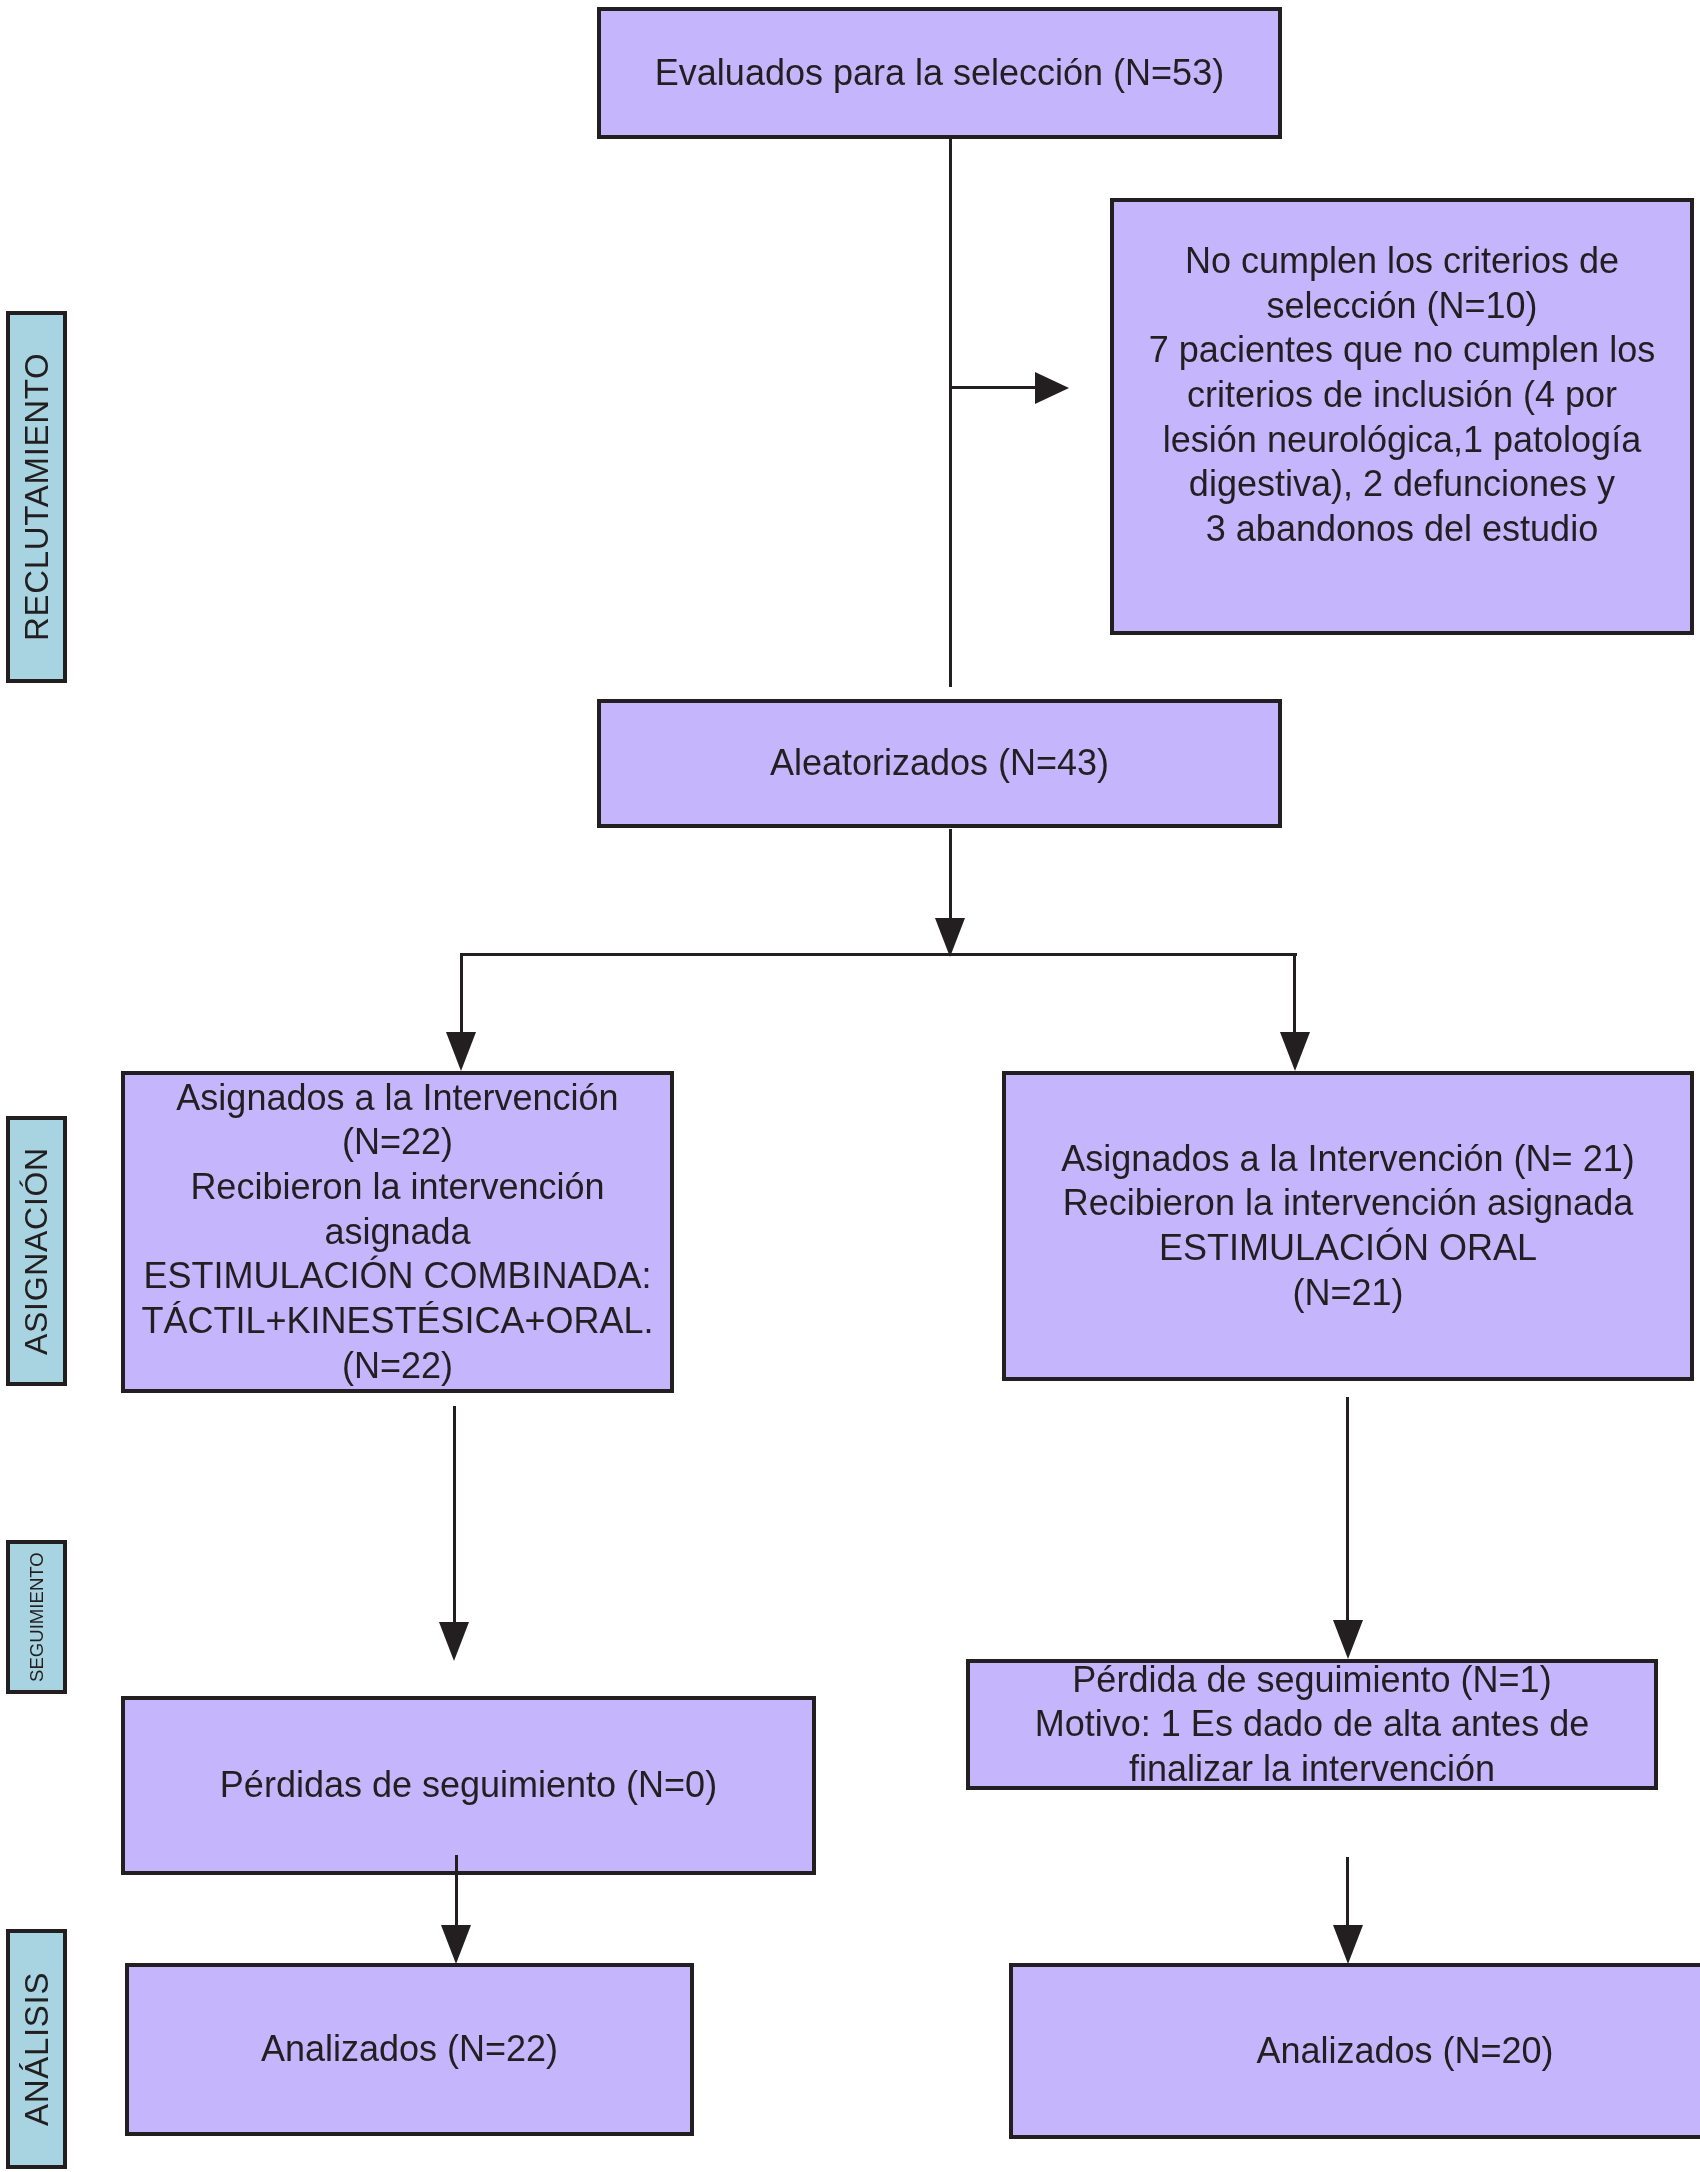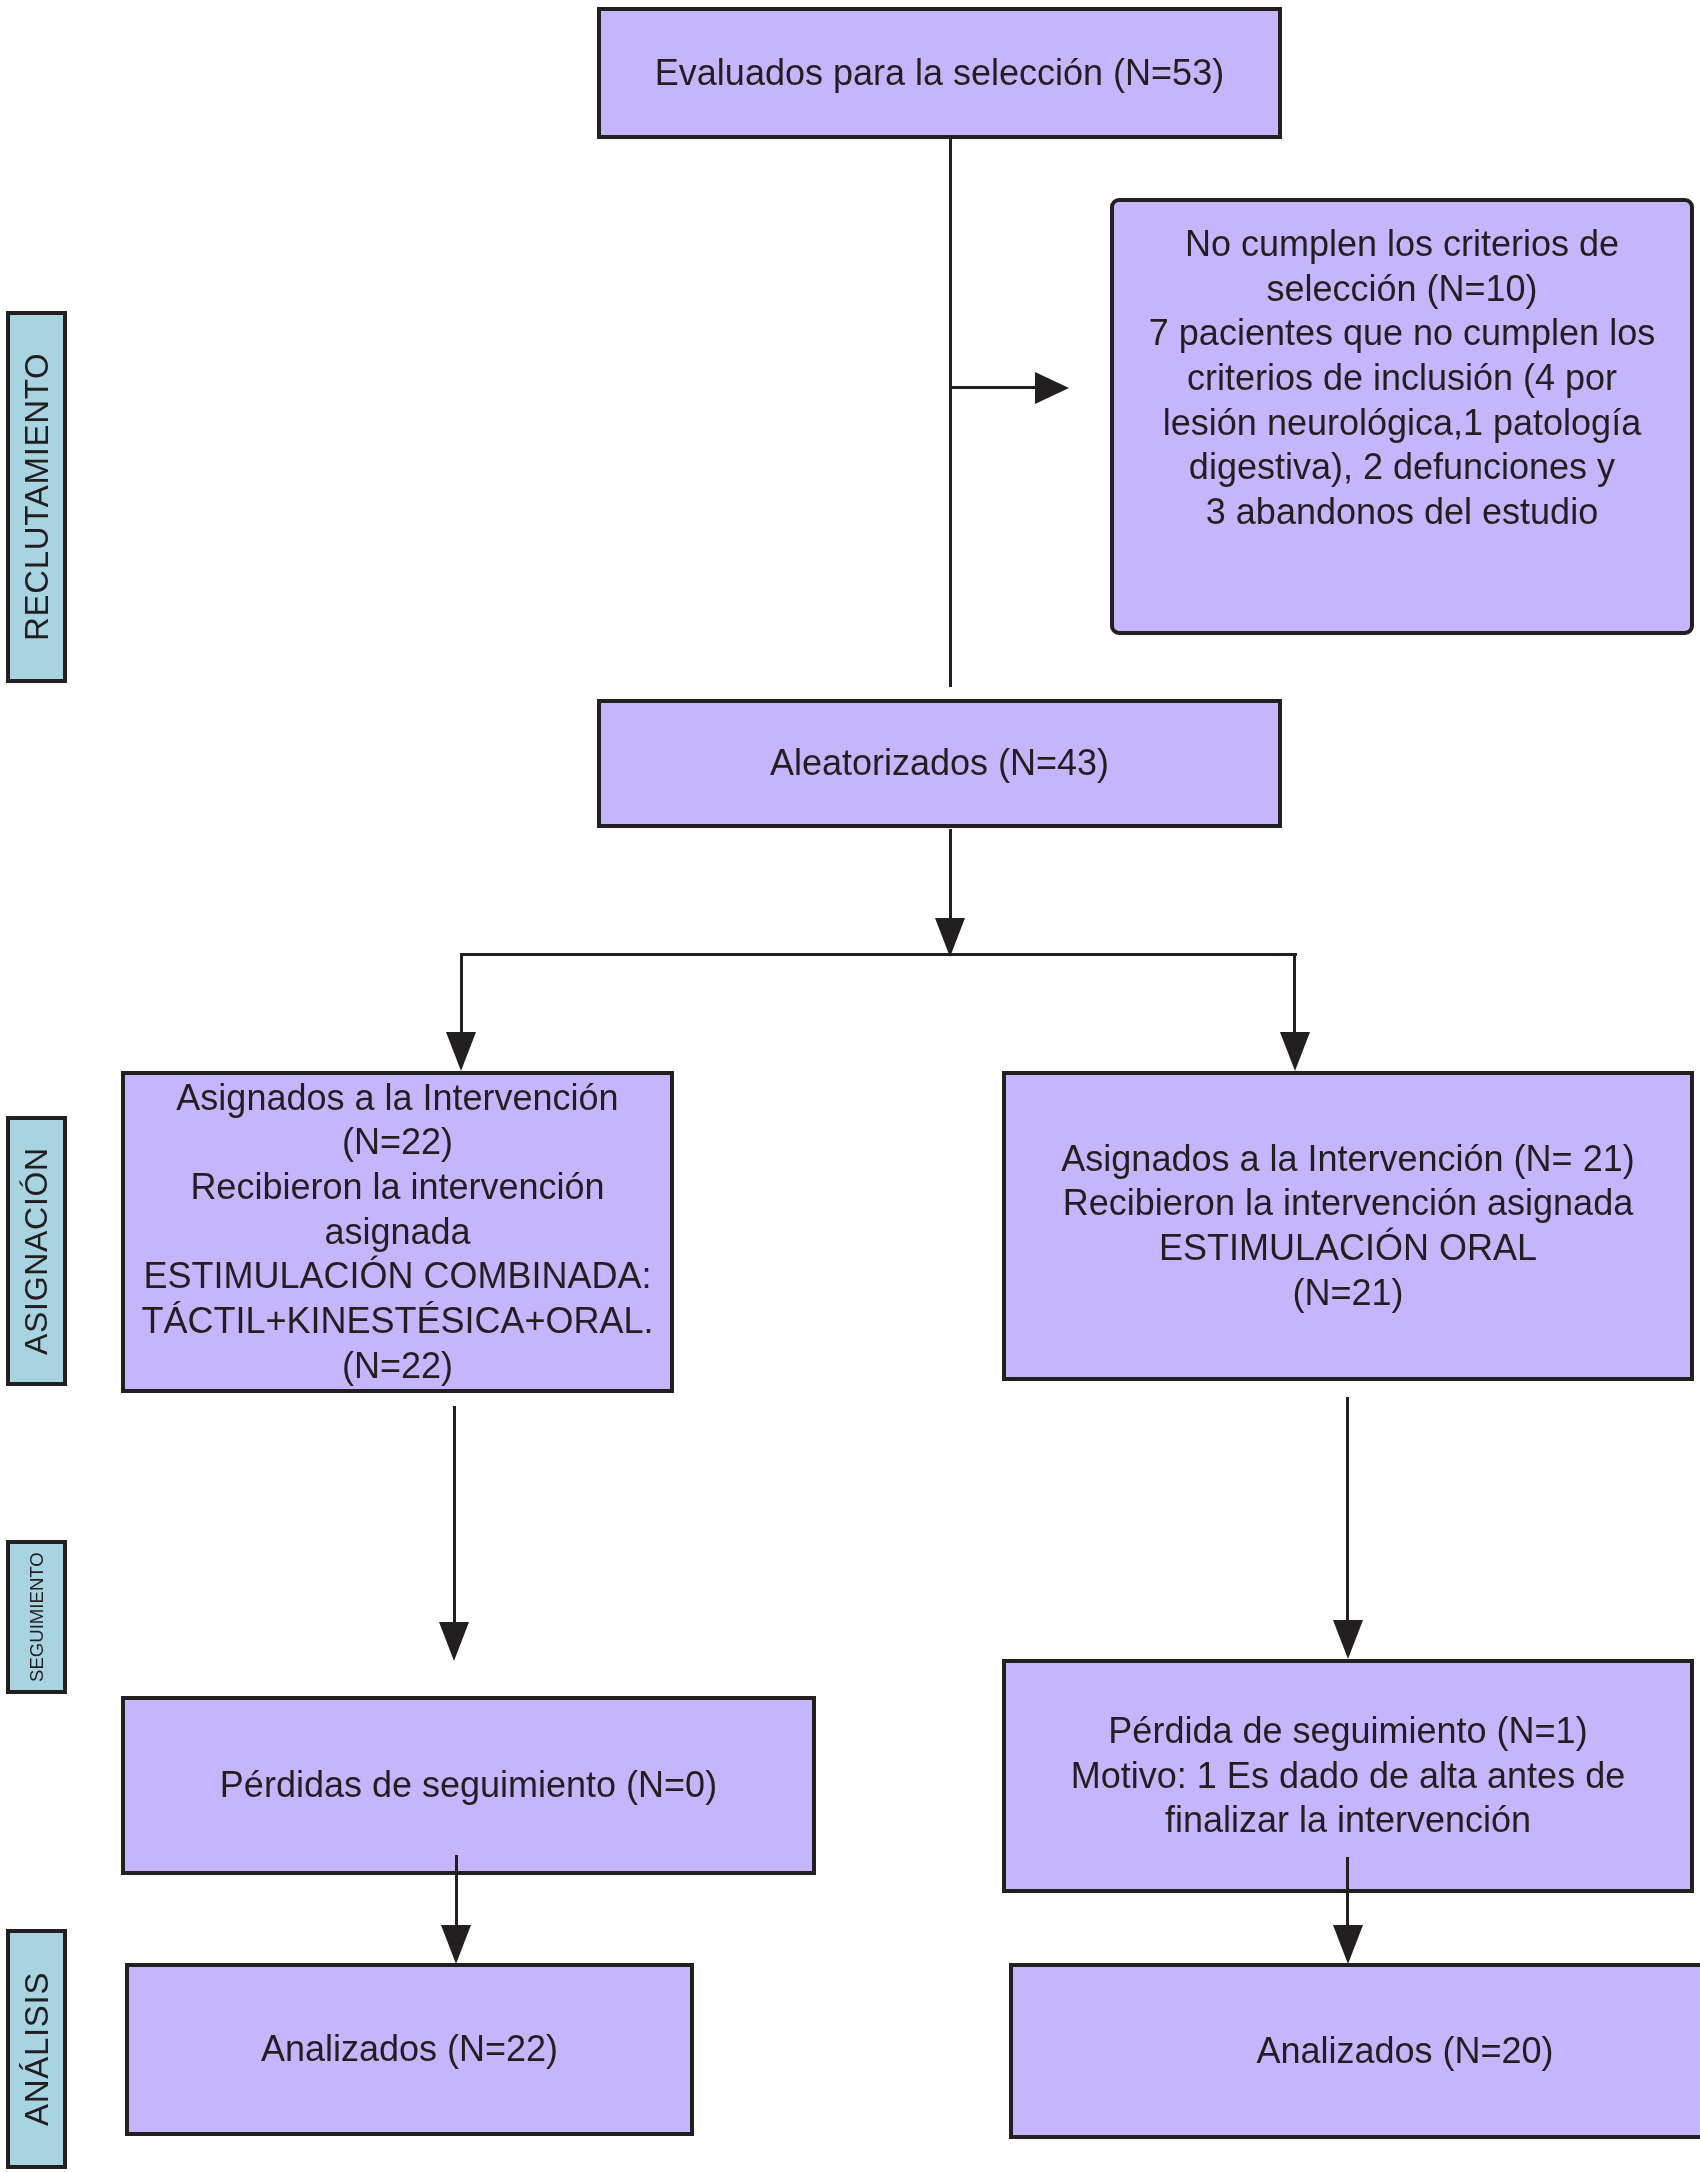--- a/index.html
+++ b/index.html
@@ -24,22 +24,21 @@
     align-items: center;
     justify-content: center;
     text-align: center;
     white-space: pre-line;
     font-size: 36px;
     line-height: 1.24;
     color: #231f20;
   }
   .box.top-align {
     align-items: flex-start;
-    padding-top: 20px;
-    border-radius: 9px;
+    padding-top: 37px;
   }
   .stage {
     position: absolute;
     box-sizing: border-box;
     background: #a8d4e2;
     border: 4.1px solid #231f20;
     display: flex;
     align-items: center;
     justify-content: center;
     writing-mode: vertical-rl;
@@ -100,21 +99,21 @@
 TÁCTIL+KINESTÉSICA+ORAL.
 (N=22)</div>
 
   <div class="box" style="left:1002px; top:1071px; width:692px; height:310px;">Asignados a la Intervención (N= 21)
 Recibieron la intervención asignada
 ESTIMULACIÓN ORAL
 (N=21)</div>
 
   <div class="box" style="left:121px; top:1660px; width:695px; height:179px;margin-top:36px;">Pérdidas de seguimiento (N=0)</div>
 
-  <div class="box" style="left:1002px; top:1659px; width:692px; height:234px;">Pérdida de seguimiento (N=1)
+  <div class="box" style="left:966px; top:1659px; width:692px; height:131px;">Pérdida de seguimiento (N=1)
 Motivo: 1 Es dado de alta antes de
 finalizar la intervención</div>
 
   <div class="box" style="left:125px; top:1963px; width:569px; height:173px;">Analizados (N=22)</div>
 
   <div class="box" style="left:1009px; top:1963px; width:792px; height:176px;">Analizados (N=20)</div>
 
   <div class="vline" style="left:949px; top:139px; width:3.4px; height:548px;"></div>
 
   <div class="hline" style="left:951px; top:386px; width:85px; height:3.4px;"></div>

